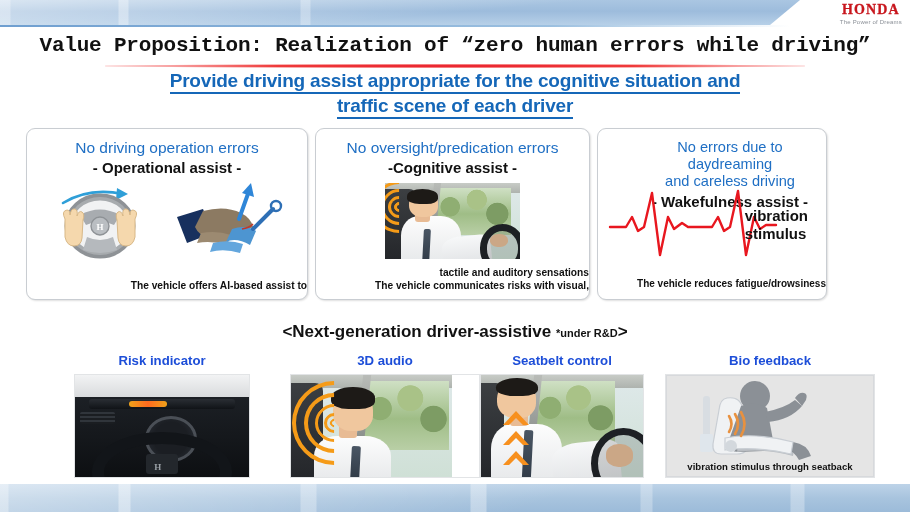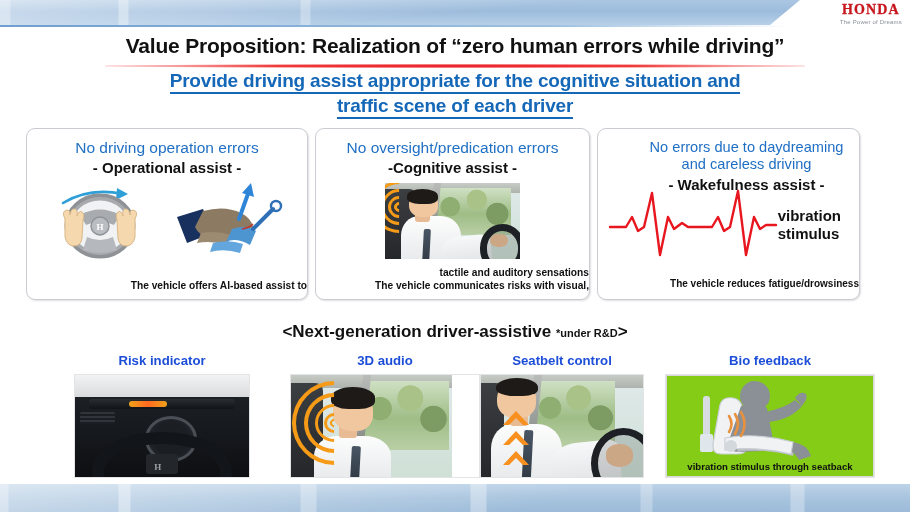--- a/index.html
+++ b/index.html
@@ -46,20 +46,21 @@
   .honda-tag {
     font-size:6px; color:#8a8f96; letter-spacing:.2px; margin-top:2px;
     font-family:"Liberation Sans", sans-serif;
   }
 
   
   .main-title {
     position:absolute; top:34px; left:0; width:910px; text-align:center;
     font-size:21px; font-weight:bold; color:#111; letter-spacing:-.2px;
     white-space:nowrap;
+    font-family:Liberation Mono, monospace;
   }
   .red-rule {
     position:absolute; top:64px; left:105px; width:700px; height:4px;
     background: radial-gradient(ellipse at center, #e8192b 0%, #ef3a3a 40%, rgba(255,255,255,0) 78%);
     border-radius:2px;
   }
   .subtitle {
     position:absolute; top:68px; left:0; width:910px; text-align:center;
     font-size:19px; font-weight:bold; color:#1567b8;
     line-height:25px; letter-spacing:-.2px;
@@ -67,21 +68,21 @@
   .subtitle span { border-bottom:2px solid #1567b8; padding-bottom:1px; }
 
   
   .card {
     position:absolute; top:128px; height:172px;
     background:#fff; border:1px solid #c9cdd2; border-radius:9px;
     box-shadow: 1px 1px 2px rgba(0,0,0,.13);
   }
   #card0 { left:26px;  width:282px; }
   #card1 { left:315px; width:275px; }
-  #card2 { left:597px; width:263px;padding-left:36px; }
+  #card2 { left:597px; width:230px;padding-left:36px; }
 
   .card-head {
     text-align:center; color:#1f6fc4; font-size:15.5px; line-height:17px;
     padding-top:10px;
   }
   #card2 .card-head { font-size:14.6px; }
   .card-sub {
     text-align:center; color:#111; font-size:15px; font-weight:bold;
     margin-top:3px;
   }
@@ -227,21 +228,21 @@
     font-family:"Liberation Serif", serif; font-weight:bold;
   }
   .dash-vent {
     position:absolute; top:36%; left:3%; width:20%; height:12%;
     background:repeating-linear-gradient(180deg,#30353b 0 2px,#1a1d21 2px 4px);
     border-radius:2px;
   }
 
   
   .bio {
-    position:relative; width:100%; height:102px; background:#84cc16;
+    position:relative; width:100%; height:102px; background:#e5e5e5;
     border:1px solid #d7d9dc;
   }
   .bio-cap {
     position:absolute; bottom:4px; left:0; width:100%; text-align:center;
     font-size:9.6px; font-weight:bold; color:#111;
   }
 </style>
 </head>
 <body>
 

